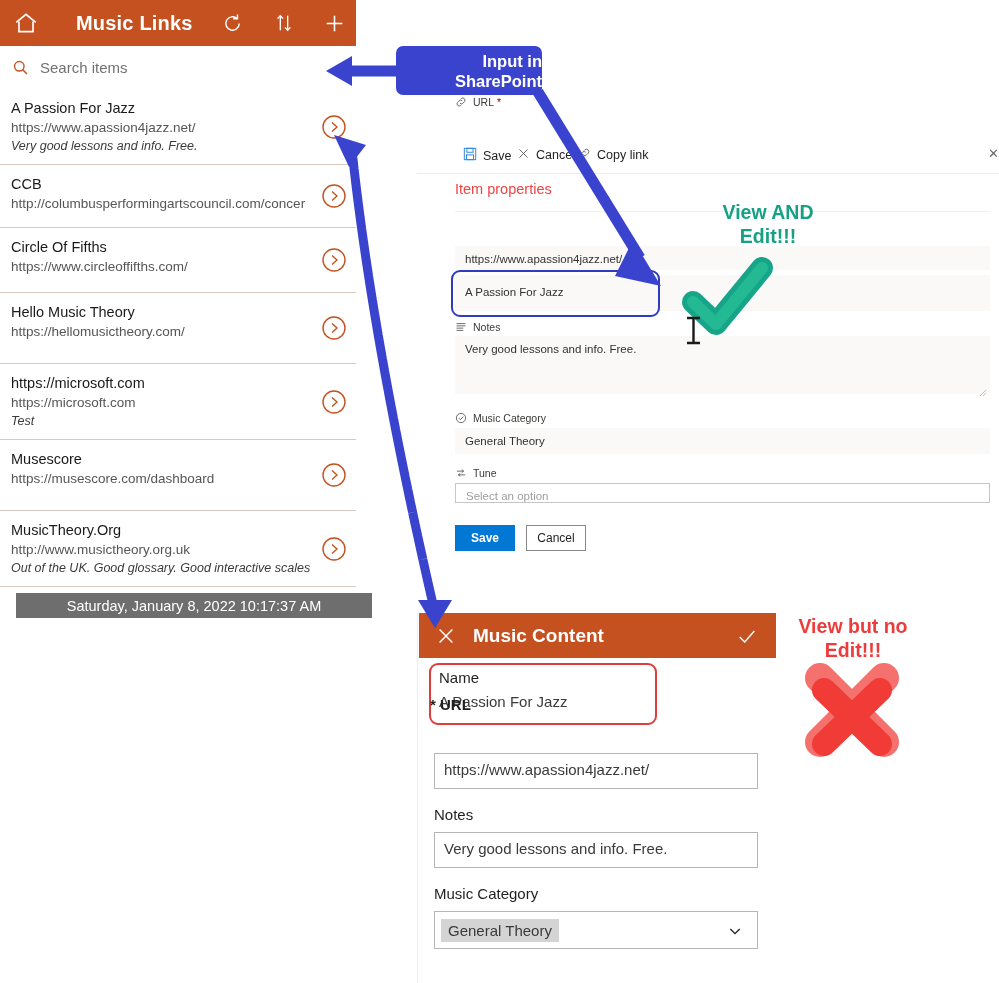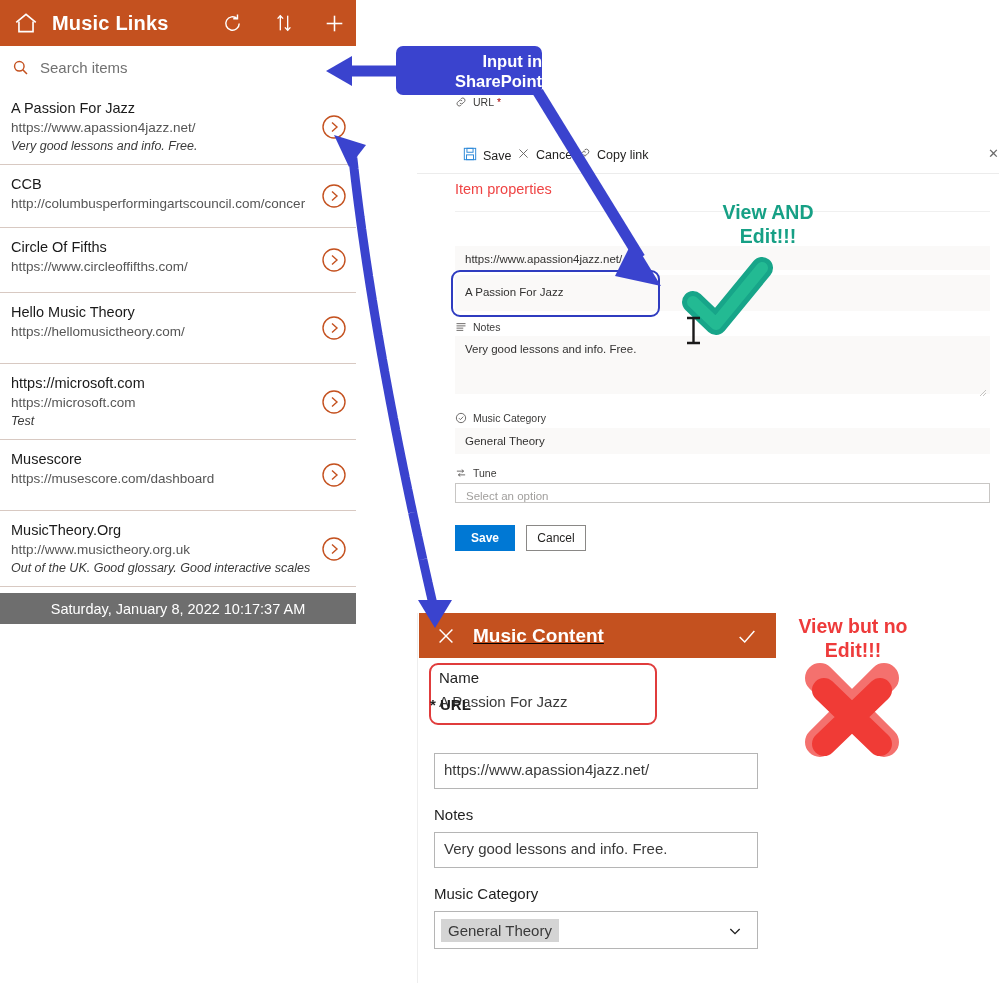--- a/index.html
+++ b/index.html
@@ -8,21 +8,21 @@
     background:#ffffff;
     font-family:"Liberation Sans", sans-serif;
     -webkit-font-smoothing:antialiased;
   }
 
   
   #app-panel{position:absolute;left:0;top:0;width:356px;height:622px;background:#fff;}
 
   #app-header{
     position:absolute;left:0;top:0;width:356px;height:46px;
-    background:#C4511F;display:flex;align-items:center;
+    background:#C4511F;display:flex;align-items:center;gap:24px;
   }
   #app-header .home-ico{margin-left:13px;width:26px;height:26px;display:block;}
   #app-title{
     color:#fff;font-size:20px;font-weight:bold;margin-left:13px;letter-spacing:.2px;
     white-space:nowrap;
   }
   .hdr-btn{position:absolute;top:0;height:46px;width:44px;display:flex;align-items:center;justify-content:center;}
   #btn-refresh{left:210px;}
   #btn-sort{left:262px;}
   #btn-add{left:312px;}
@@ -45,21 +45,21 @@
     overflow:hidden;
   }
   .li-title{font-size:14.5px;color:#1a1a1a;line-height:20px;white-space:nowrap;}
   .li-url{font-size:13.5px;color:#555;line-height:19px;white-space:nowrap;overflow:hidden;}
   .li-note{font-size:12.5px;color:#3a3a3a;font-style:italic;line-height:18px;white-space:nowrap;overflow:hidden;}
   .li-chev{
     position:absolute;right:9px;top:50%;transform:translateY(-50%);
     width:26px;height:26px;display:block;
   }
   #date-bar{
-    position:absolute;left:0;top:593px;width:356px;height:31px;background:#6E6E6E;
+    position:absolute;left:16px;top:593px;width:356px;height:25px;background:#6E6E6E;
     color:#fff;font-size:14.5px;display:flex;align-items:center;justify-content:center;
   }
 
   
   #sp-pane{position:absolute;left:417px;top:136px;width:582px;height:420px;background:#fff;}
   #sp-cmdbar{position:absolute;left:0;top:0;width:582px;height:37px;border-bottom:1px solid #ececec;}
   .sp-cmd{position:absolute;top:9px;display:flex;align-items:center;font-size:12.5px;color:#201f1e;}
   .sp-cmd .gl{margin-right:6px;display:block;}
   #sp-save{left:46px;}
   #sp-cancel{left:101px;}
@@ -92,21 +92,21 @@
   
   #sp-title-hilite{
     position:absolute;left:451px;top:269px;width:209px;height:48px;
     border:2.5px solid #2F3CC0;border-radius:9px;box-sizing:border-box;
   }
 
   
   #mc-pane{position:absolute;left:417px;top:613px;width:582px;height:370px;background:#fff;border-left:1px solid #eee;}
   #mc-header{
     position:absolute;left:1px;top:0;width:357px;height:45px;background:#C4511F;
-    display:flex;align-items:center;text-decoration:underline;
+    display:flex;align-items:center;
   }
   #mc-close{margin-left:16px;width:22px;height:22px;display:block;}
   #mc-title{color:#fff;font-size:19px;font-weight:bold;margin-left:16px;white-space:nowrap;}
   #mc-check{position:absolute;right:18px;top:12px;width:22px;height:22px;display:block;}
 
   .mc-lbl{position:absolute;font-size:15px;color:#1f1f1f;}
   .mc-box{
     position:absolute;box-sizing:border-box;background:#fff;border:1px solid #b5b5b5;
     font-size:15px;color:#3a3a3a;padding:7px 9px;font-family:"Liberation Sans",sans-serif;
     white-space:nowrap;overflow:hidden;

